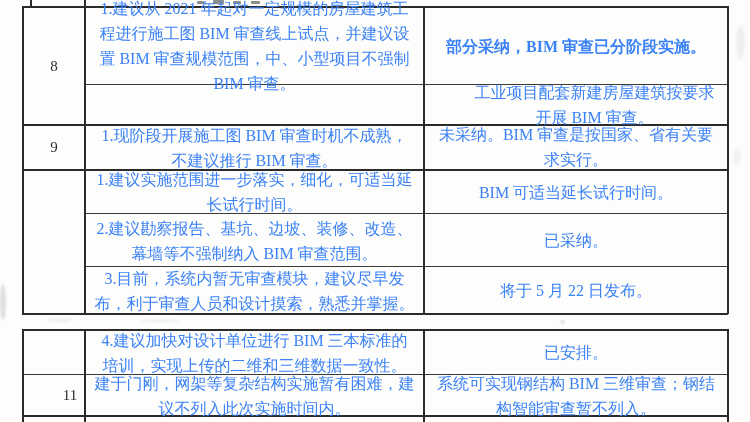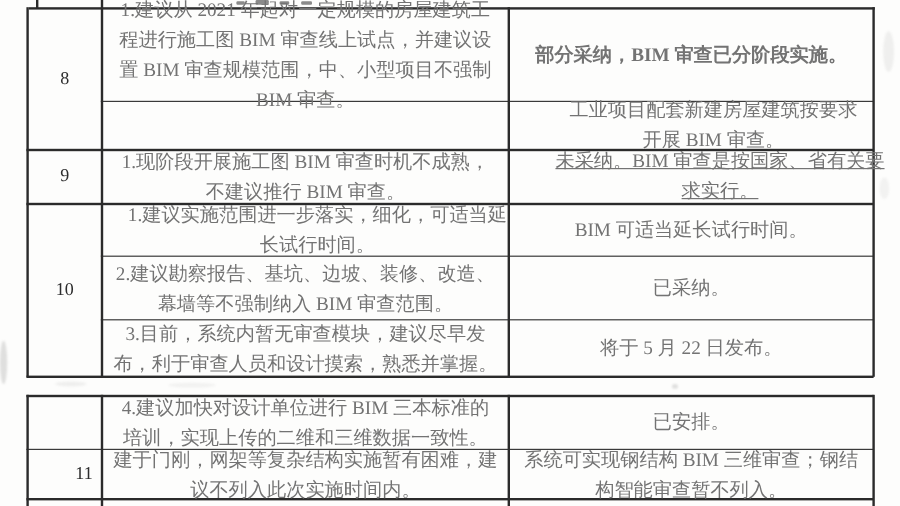--- a/index.html
+++ b/index.html
@@ -16,21 +16,21 @@
   .hl{height:2px;}
   .hl.thin{height:1px;background:#3a3a3a;}
   .vl{width:2px;}
   
   .cell{
     position:absolute;
     display:flex;align-items:center;justify-content:center;
     box-sizing:border-box;
     padding:2px 8px;
     font-size:16px;line-height:25px;
-    color:#737373;
+    color:#3b82f6;
     text-align:center;
     letter-spacing:0px;
   }
   .cell.num{font-size:15px;color:#2d2d2d;padding:0;}
   
   .remnant-mark{position:absolute;background:rgba(45,45,45,.55);border-radius:1px;}
   .smudge{position:absolute;border-radius:50%;filter:blur(1px);}
 </style>
 </head>
 <body>
@@ -59,24 +59,23 @@
   <div class="vl" style="left:727px;top:6px;height:308px;"></div>
 
   <div class="cell num" style="left:24px;top:8px;width:60px;height:116px;">8</div>
   <div class="cell" style="left:86px;top:8px;width:337px;height:76px;">1.建议从 2021 年起对一定规模的房屋建筑工程进行施工图 BIM 审查线上试点，并建议设置 BIM 审查规模范围，中、小型项目不强制 BIM 审查。</div>
   <div class="cell" style="left:425px;top:8px;width:302px;height:76px;font-weight:bold;">部分采纳，BIM 审查已分阶段实施。</div>
 
   <div class="cell" style="left:425px;top:86px;width:302px;height:38px;padding-left:45px;">工业项目配套新建房屋建筑按要求开展 BIM 审查。</div>
 
   <div class="cell num" style="left:24px;top:126px;width:60px;height:43px;">9</div>
   <div class="cell" style="left:86px;top:126px;width:337px;height:43px;">1.现阶段开展施工图 BIM 审查时机不成熟，不建议推行 BIM 审查。</div>
-  <div class="cell" style="left:449px;top:126px;width:302px;height:42px;text-decoration:underline;">未采纳。BIM 审查是按国家、省有关要求实行。</div>
+  <div class="cell" style="left:425px;top:126px;width:302px;height:42px;">未采纳。BIM 审查是按国家、省有关要求实行。</div>
 
-  <div class="cell num" style="left:24px;top:171px;width:60px;height:142px;">10</div>
-  <div class="cell" style="left:86px;top:171px;width:337px;height:42px;margin-left:10px;">1.建议实施范围进一步落实，细化，可适当延长试行时间。</div>
+  <div class="cell" style="left:86px;top:171px;width:337px;height:42px;">1.建议实施范围进一步落实，细化，可适当延长试行时间。</div>
   <div class="cell" style="left:425px;top:171px;width:302px;height:42px;">BIM 可适当延长试行时间。</div>
 
   <div class="cell" style="left:86px;top:215px;width:337px;height:51px;">2.建议勘察报告、基坑、边坡、装修、改造、幕墙等不强制纳入 BIM 审查范围。</div>
   <div class="cell" style="left:425px;top:215px;width:302px;height:51px;">已采纳。</div>
 
   <div class="cell" style="left:86px;top:268px;width:337px;height:45px;">3.目前，系统内暂无审查模块，建议尽早发布，利于审查人员和设计摸索，熟悉并掌握。</div>
   <div class="cell" style="left:425px;top:268px;width:302px;height:45px;">将于 5 月 22 日发布。</div>
 
   <div class="hl" style="left:22px;top:329px;width:706px;"></div>
   <div class="hl thin" style="left:22px;top:374px;width:706px;"></div>

